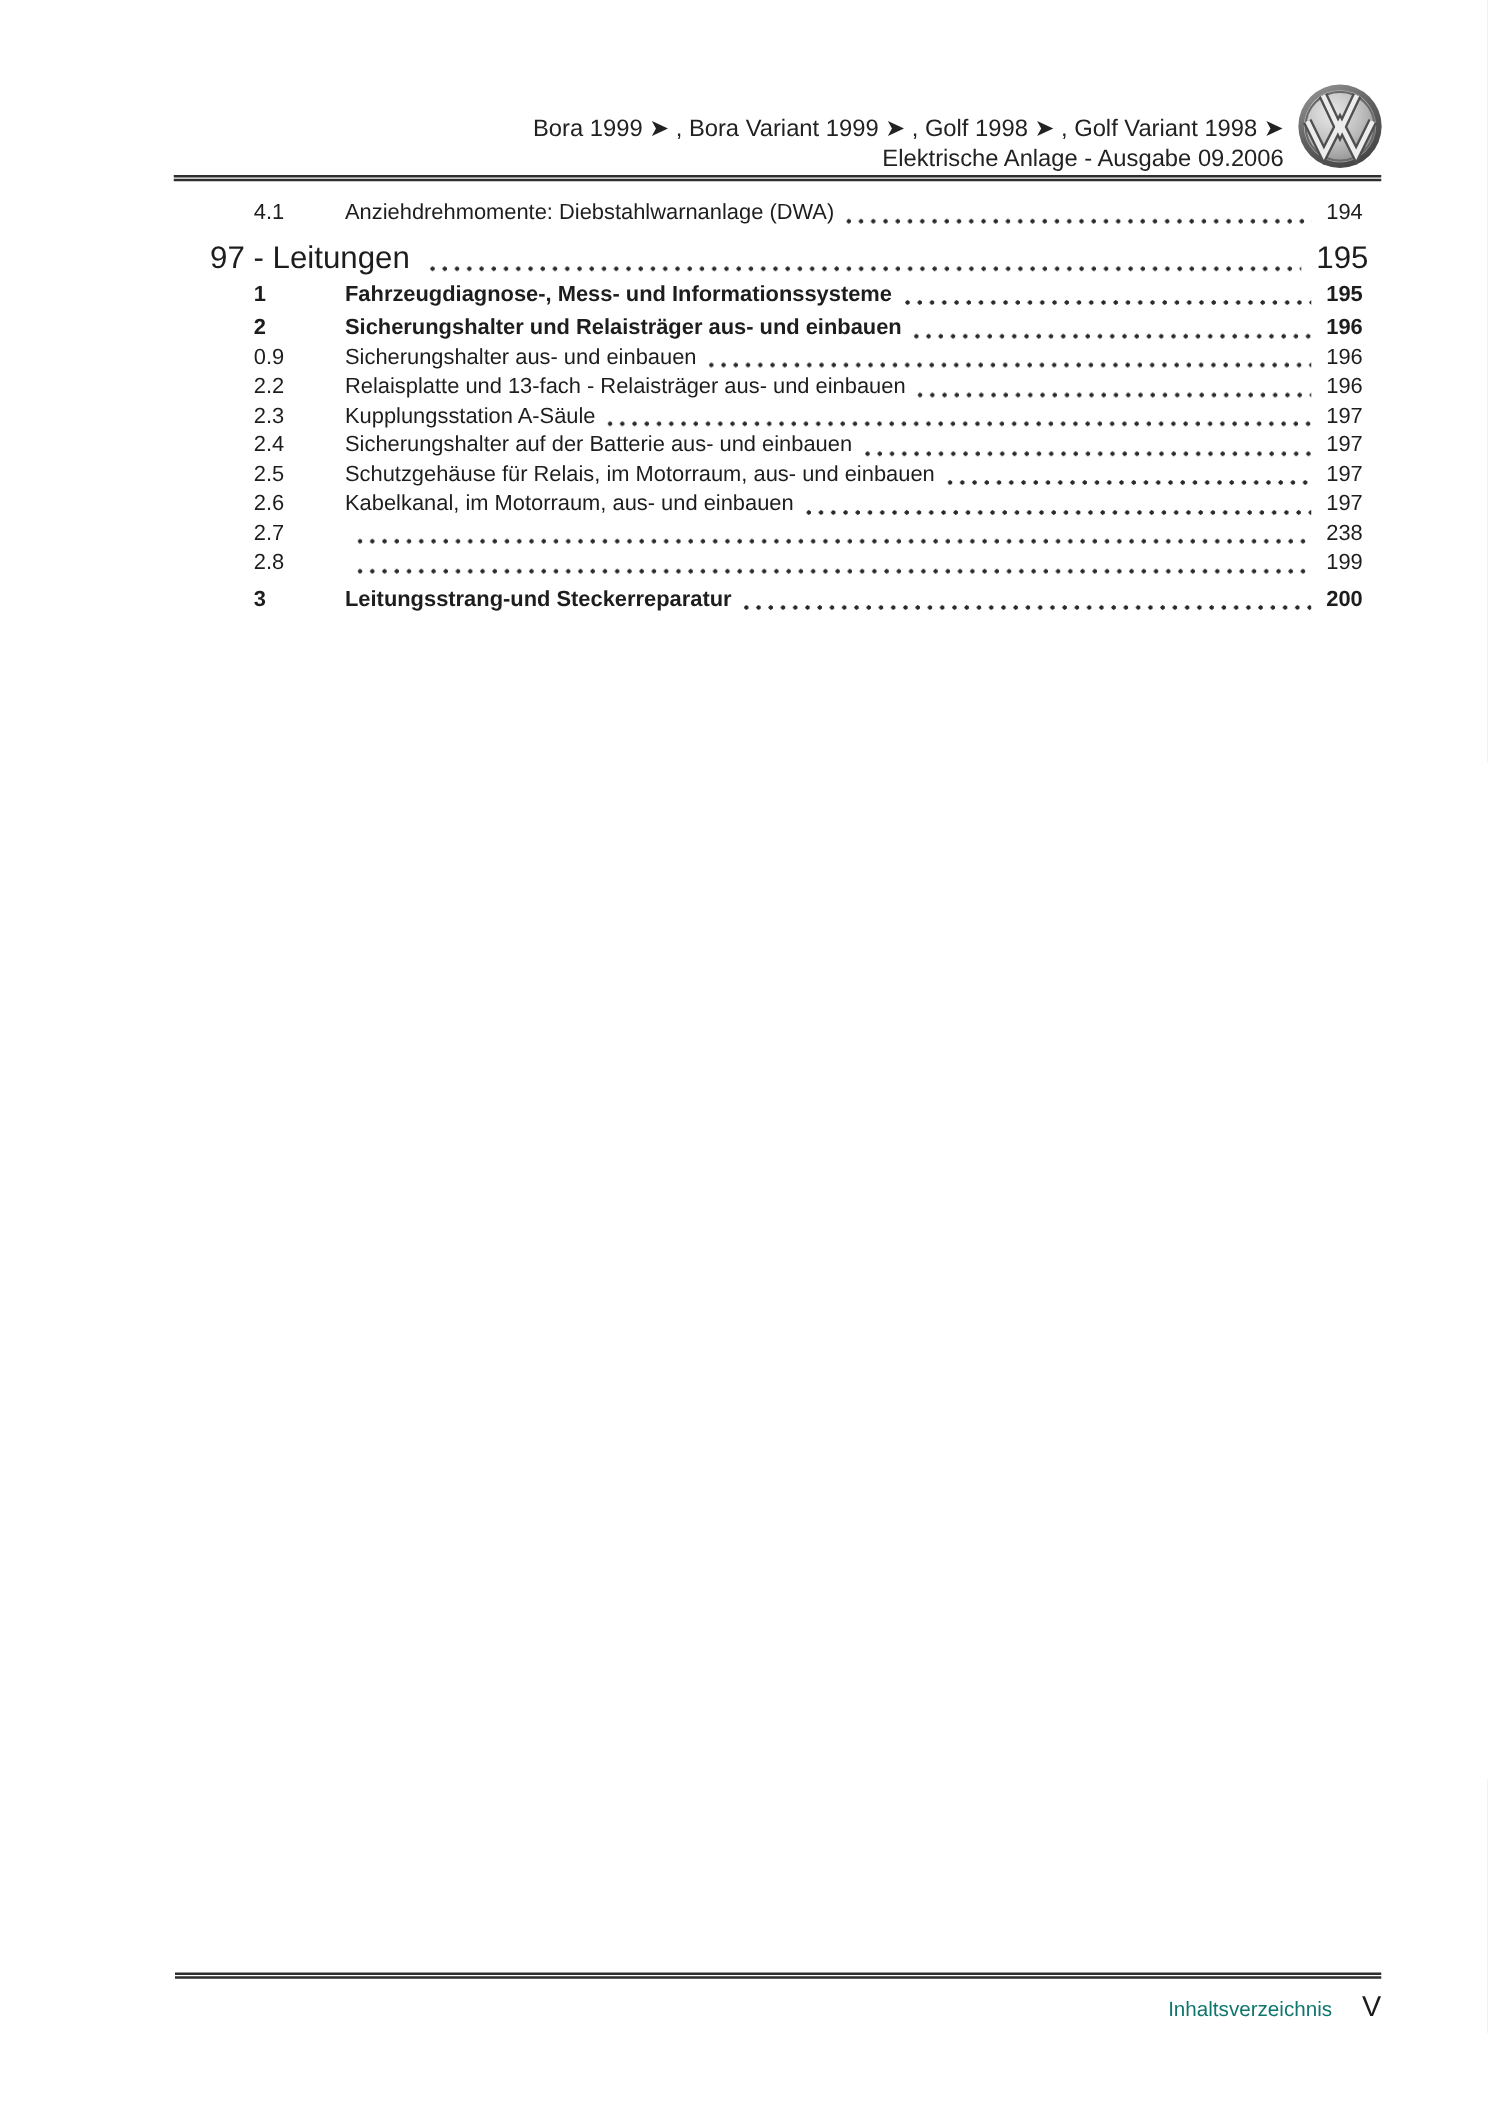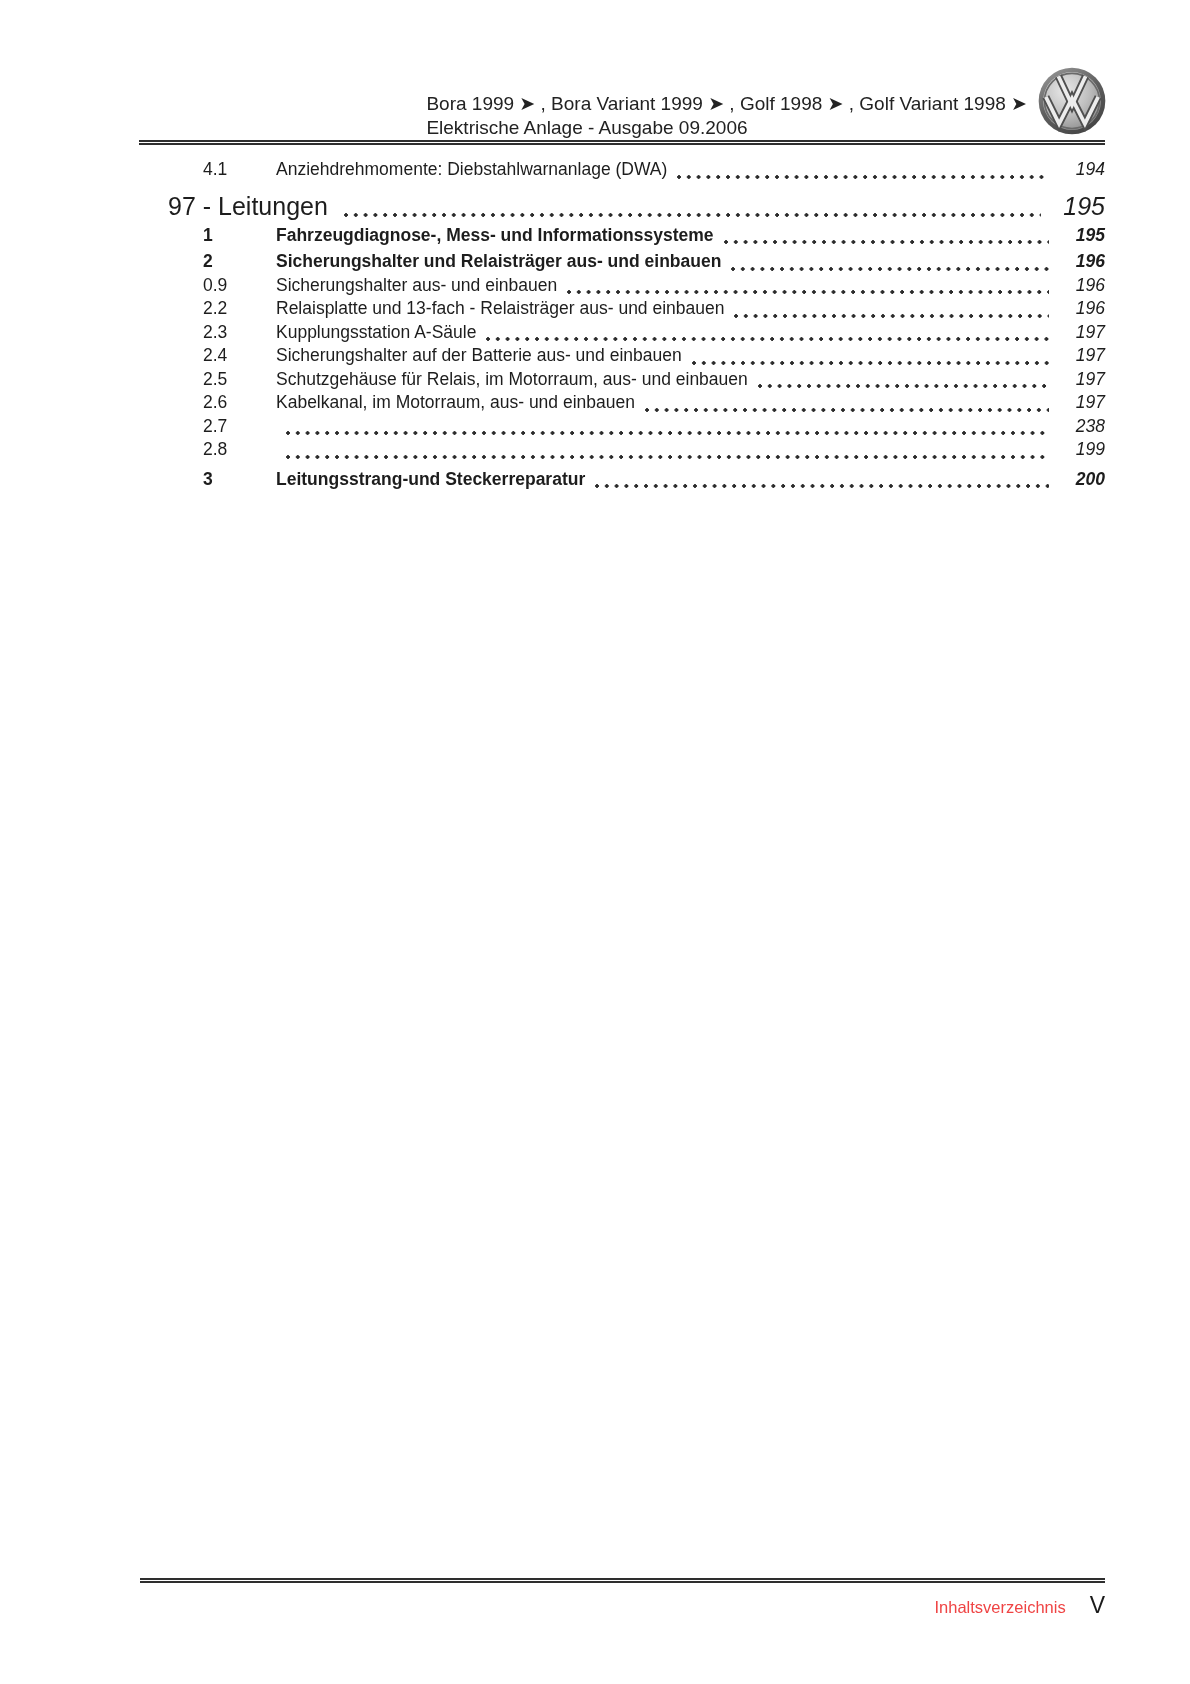--- a/index.html
+++ b/index.html
@@ -13,20 +13,21 @@
     font-family: "Liberation Sans", "DejaVu Sans", sans-serif;
     color: #1d1d1d;
     overflow: hidden;
   }
 
   
   .header-text {
     position: absolute;
     top: 92px;
     right: 163px;
+    text-align: right;
     font-size: 19px;
     line-height: 24px;
     color: #222;
     white-space: nowrap;
   }
   .vw-logo {
     position: absolute;
     left: 1038px;
     top: 64px;
     width: 68px;
@@ -75,22 +76,21 @@
     left: 0; right: 0;
     bottom: 3px;
     height: 4px;
     background-image: radial-gradient(circle at 2px 2px, #2a2a2a 1.55px, rgba(0,0,0,0) 1.9px);
     background-size: 9.8px 4px;
     background-repeat: repeat-x;
   }
   .toc-row .page-num {
     flex: none;
     width: 44px;
-    text-align: right;
-    font-style: italic;
+    text-align: left;
   }
 
   .toc-row.level-section { font-weight: 700; margin-top: 3px; }
   .toc-row.level-section:last-child { margin-top: 6px; }
 
   .toc-row.level-chapter {
     font-size: 25px;
     line-height: 30px;
     margin-top: 9px;
     margin-bottom: 3px;
@@ -107,21 +107,21 @@
     width: 965px;
   }
   .footer .rule { position: static; width: 100%; }
   .footer-line {
     display: flex;
     justify-content: flex-end;
     align-items: baseline;
     gap: 24px;
     margin-top: 9px;
   }
-  .footer-label { font-size: 16.5px; color: #ef4444; }
+  .footer-label { font-size: 16.5px; color: #0f766e; }
   .footer-page { font-size: 23px; color: #1a1a1a; }
 </style>
 </head>
 <body>
 
 <div class="page">
 
   <div class="header-text">
     <div>Bora 1999 ➤ , Bora Variant 1999 ➤ , Golf 1998 ➤ , Golf Variant 1998 ➤</div>
     <div>Elektrische Anlage - Ausgabe 09.2006</div>

